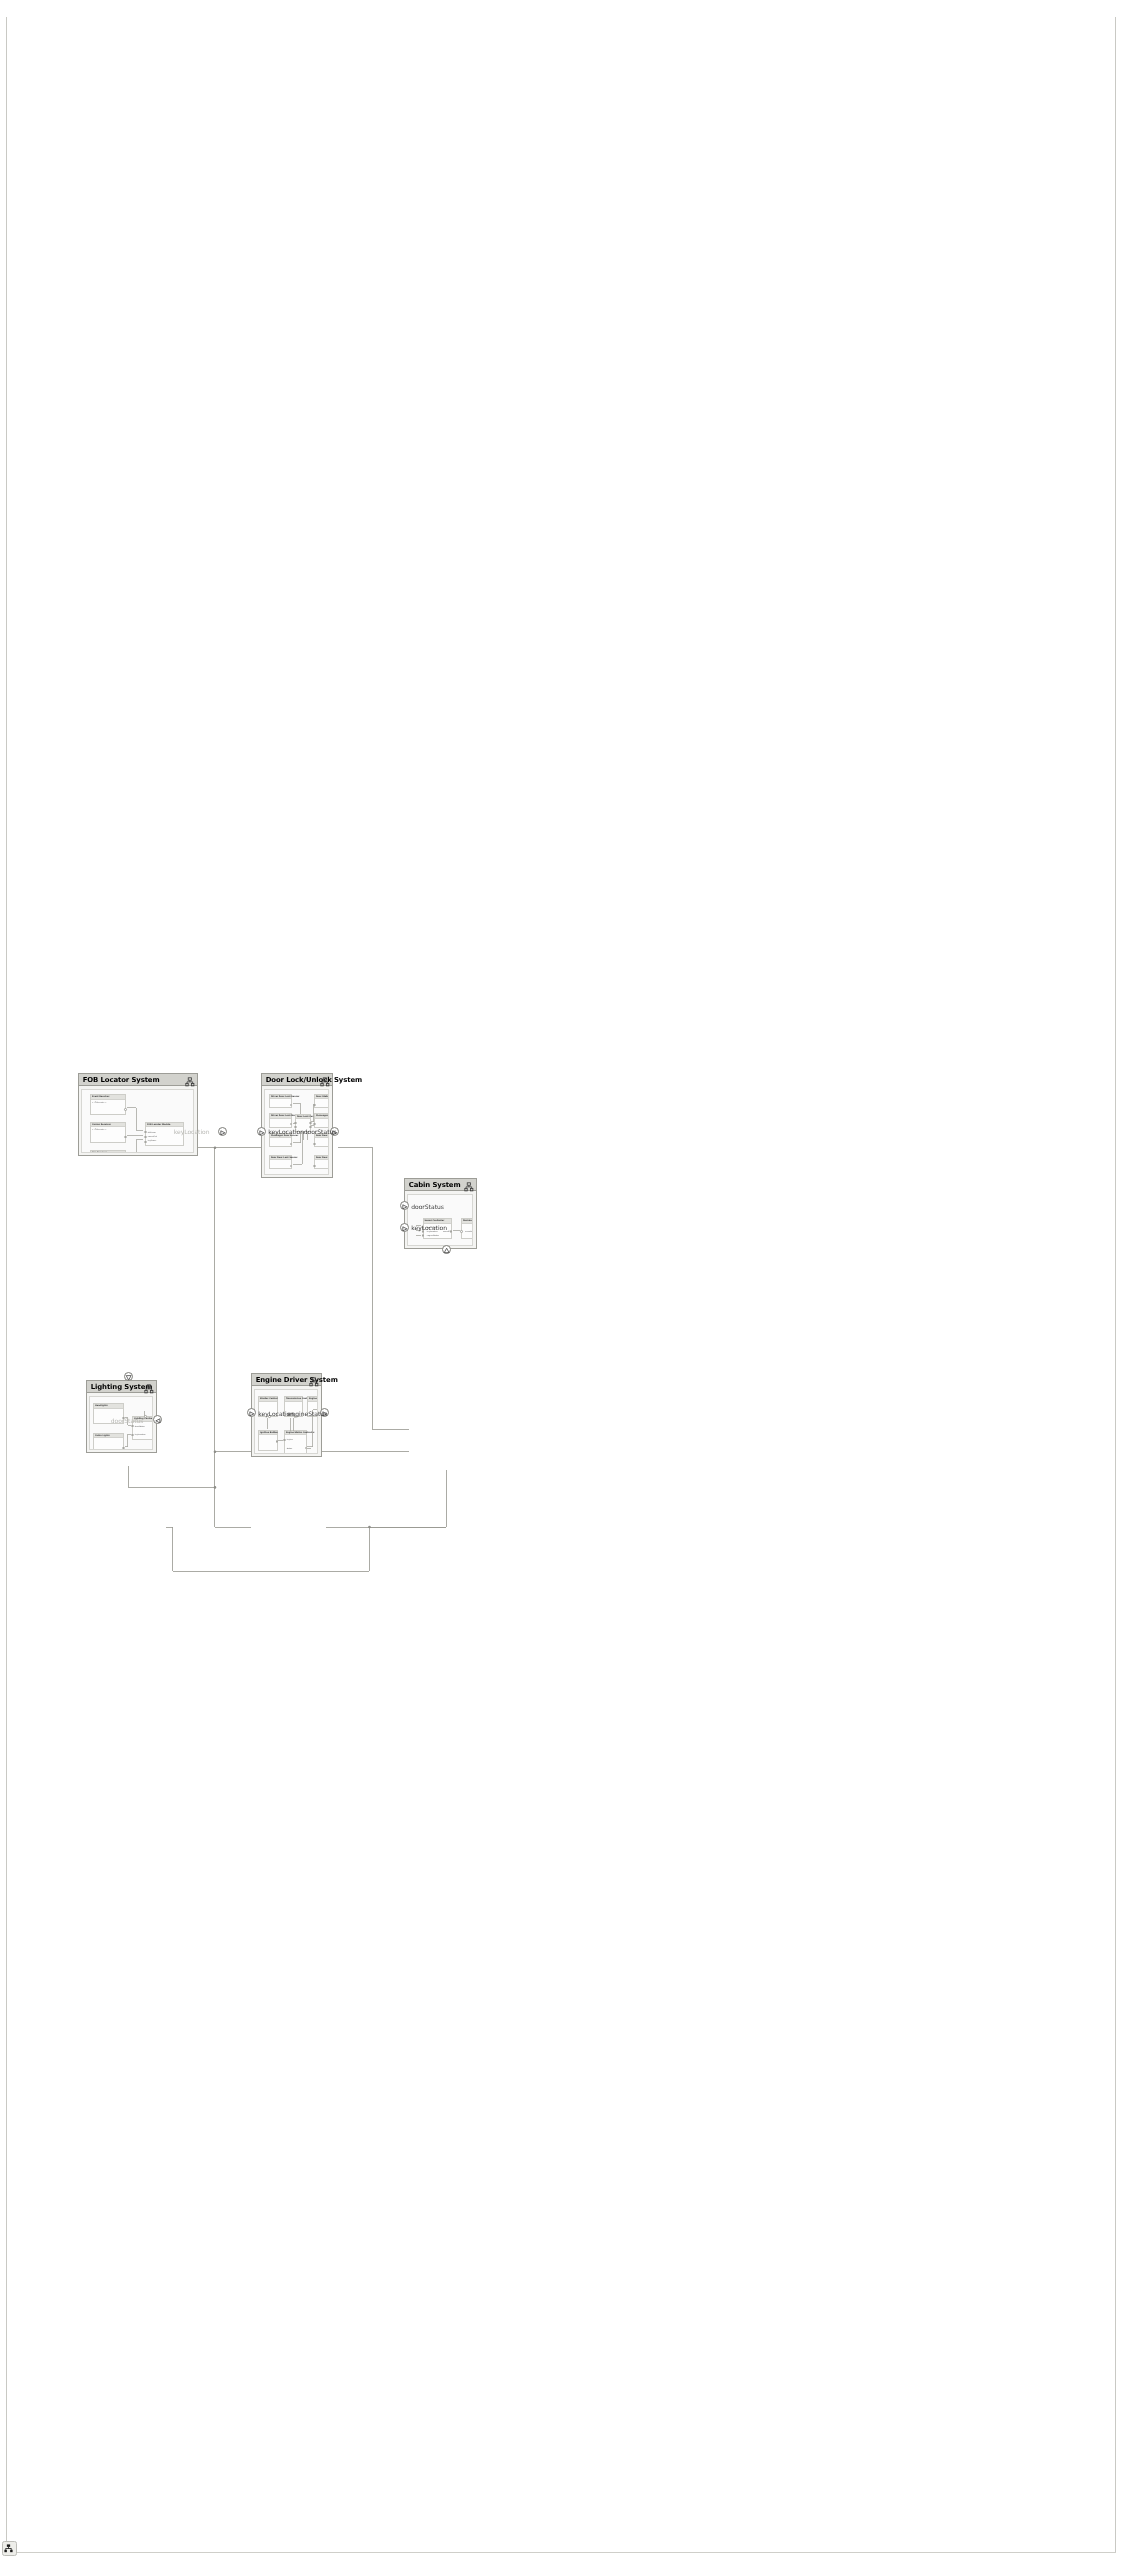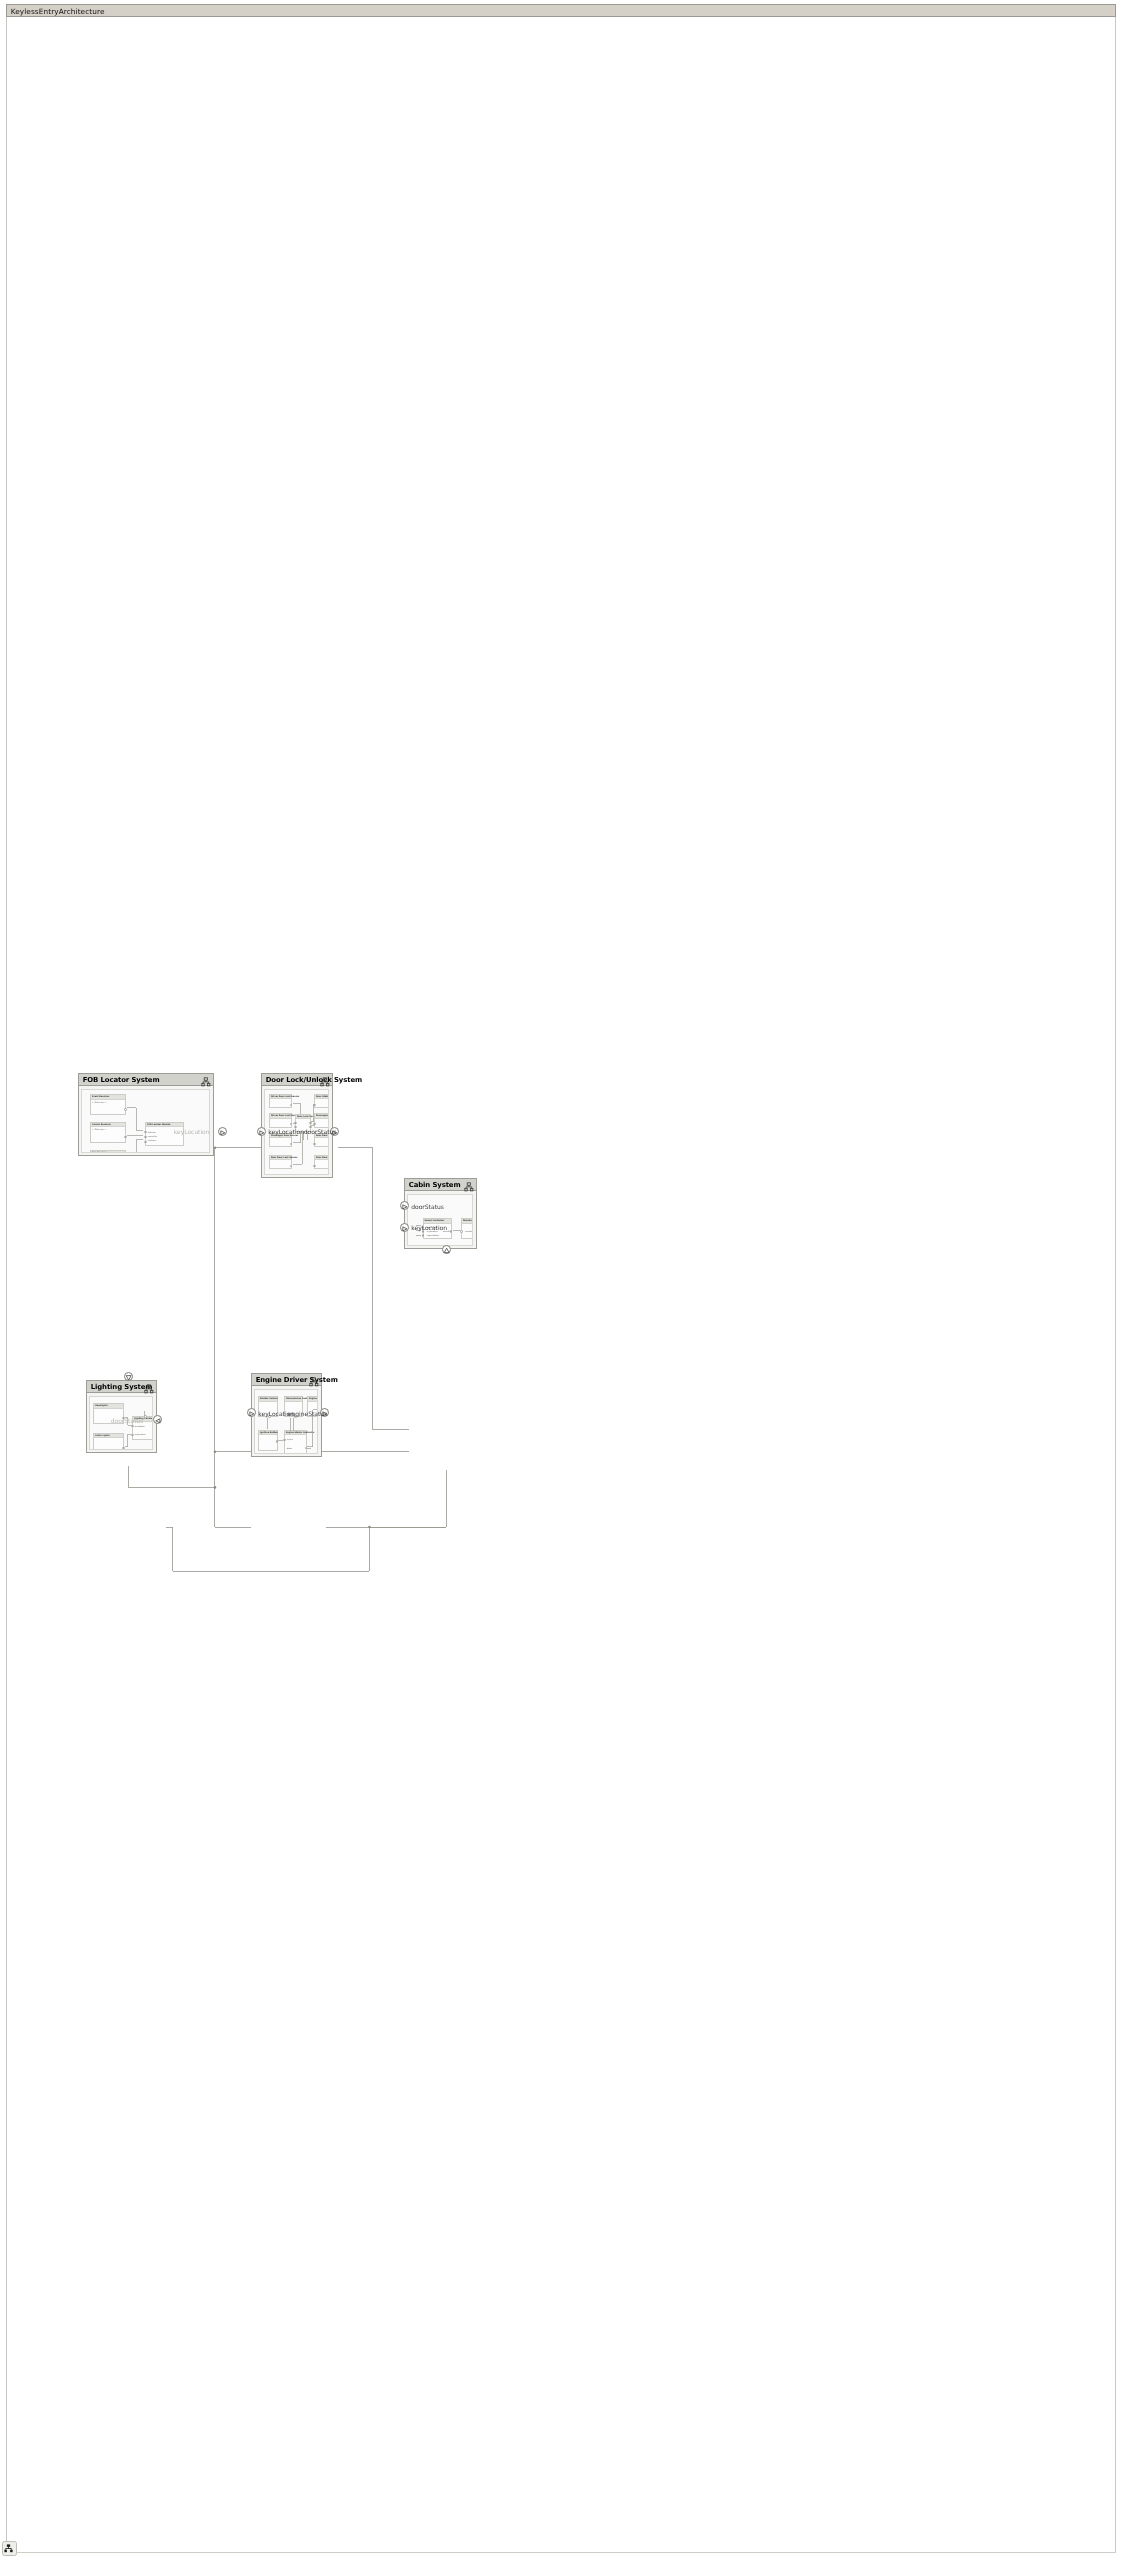--- a/index.html
+++ b/index.html
@@ -54,23 +54,20 @@
 
   
   .ipin{position:absolute;width:2.4px;height:2.4px;border-radius:50%;background:#fff;
     border:0.8px solid #a5a5a0;box-sizing:border-box;}
 </style>
 </head>
 <body>
 
 <div id="app">
 
-  <div class="titlebar">
-    <div class="t">KeylessEntryArchitecture</div>
-  </div>
 
   <div class="canvas">
 
     <svg id="wires" viewBox="0 0 1387 3185">
       <g stroke="#97978f" stroke-width="1" fill="none" shape-rendering="crispEdges">
 
         <path d="M 190 1398 L 257 1398 L 317 1398"></path>
 
         <path d="M 257 1398 L 257 1867"></path>
 
@@ -90,21 +87,21 @@
       </g>
 
       <g fill="#8d8d88">
         <circle cx="257" cy="1398" r="1.6"></circle>
         <circle cx="257" cy="1774" r="1.6"></circle>
         <circle cx="257" cy="1818" r="1.6"></circle>
         <circle cx="448" cy="1867" r="1.6"></circle>
       </g>
     </svg>
 
-    <div class="sysblock" style="left:71px;top:1056px;width:136px;height:83px;">
+    <div class="sysblock" style="left:71px;top:1056px;width:120px;height:83px;">
       <div class="hdr">
         <div class="name">FOB Locator System</div>
         <div class="hicon">
           <svg width="9.7" height="9.7" viewBox="0 0 12 12">
             <rect x="4" y="1" width="4" height="3" fill="none" stroke="#3a3a3a" stroke-width="1"></rect>
             <path d="M6 4 L6 6 M2.5 6 L9.5 6 M2.5 6 L2.5 8 M9.5 6 L9.5 8" stroke="#3a3a3a" stroke-width="1" fill="none"></path>
             <rect x="1" y="8" width="3" height="3" fill="none" stroke="#3a3a3a" stroke-width="1"></rect>
             <rect x="8" y="8" width="3" height="3" fill="none" stroke="#3a3a3a" stroke-width="1"></rect>
           </svg>
         </div>

